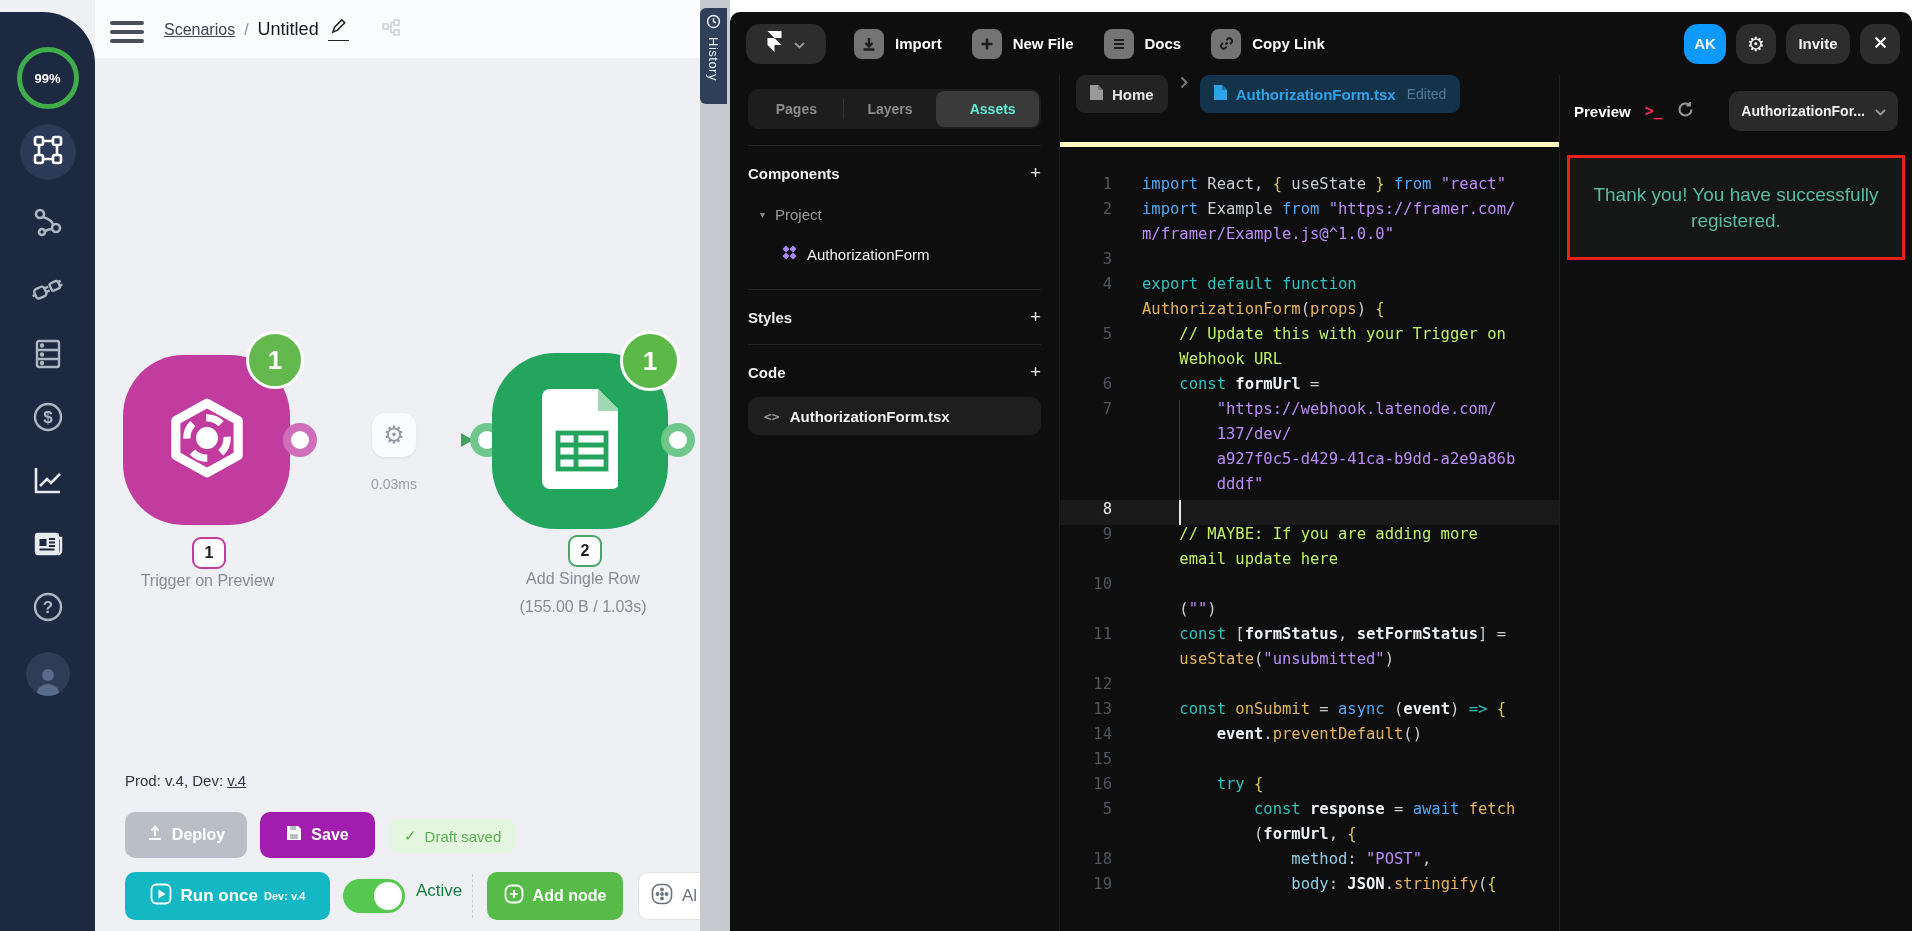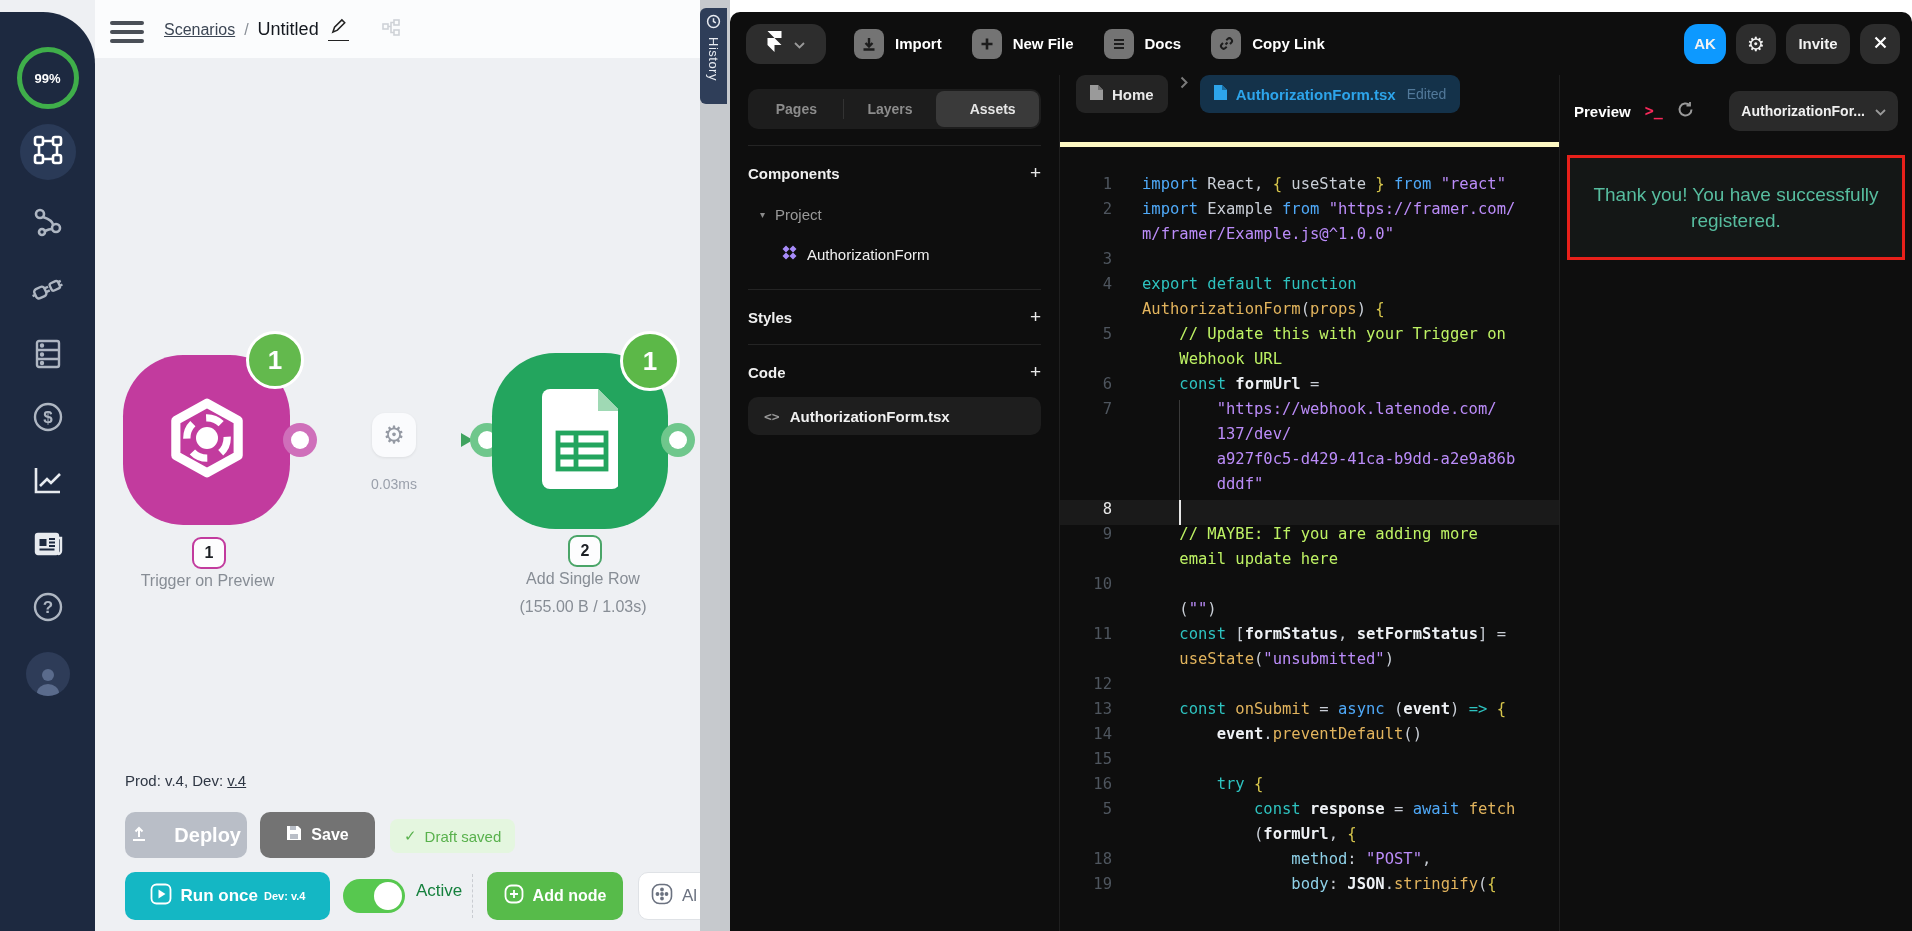--- a/index.html
+++ b/index.html
@@ -40,21 +40,21 @@
   .tb-btn{display:flex;align-items:center;gap:11px;margin-right:30px;cursor:pointer;}
   .tb-ic{width:30px;height:30px;border-radius:8px;background:#747474;display:flex;align-items:center;justify-content:center;}
   .tb-label{font-size:15px;font-weight:bold;color:#fff;}
   #fr-cols{position:absolute;left:0;top:63px;width:1182px;height:856px;display:flex;}
   #fr-left{width:330px;border-right:1px solid #1f1f1f;box-sizing:border-box;}
   #fr-editor{width:500px;border-right:1px solid #1f1f1f;box-sizing:border-box;position:relative;}
   #fr-preview{width:352px;position:relative;}
   
   #seg{margin:14px 18px 0 18px;height:40px;background:#1d1d1d;border-radius:10px;display:flex;padding:2px;box-sizing:border-box;}
   .seg-item{flex:1;display:flex;align-items:center;justify-content:center;font-size:14px;font-weight:bold;color:#8c8c8c;border-radius:8px;cursor:pointer;position:relative;}
-  .seg-item.active{background:#3a3a3a;color:#e5e5e5;padding-left:10px;}
+  .seg-item.active{background:#3a3a3a;color:#5eead4;padding-left:10px;}
   .seg-div{width:1px;background:#333;margin:8px 0;}
   .pn-divider{height:1px;background:#242424;margin:16px 18px;}
   .pn-header{display:flex;justify-content:space-between;align-items:center;margin:0 18px;font-size:15px;font-weight:bold;color:#f0f0f0;}
   .plus{color:#e8e8e8;font-size:19px;font-weight:normal;cursor:pointer;}
   .tree-row{display:flex;align-items:center;gap:10px;margin:22px 18px 0 30px;font-size:15px;color:#9a9a9a;cursor:pointer;}
   .file-chip{margin:14px 18px 0 18px;height:38px;background:#1e1e1e;border-radius:10px;display:flex;align-items:center;gap:10px;padding-left:16px;font-size:15px;font-weight:bold;color:#f0f0f0;cursor:pointer;}
   
   #tabrow{height:72px;display:flex;align-items:flex-start;padding-left:16px;border-bottom:5px solid #fef9c3;box-sizing:border-box;gap:12px;}
   .tab-chip{height:38px;border-radius:9px;display:flex;align-items:center;gap:9px;padding:0 14px;font-size:15px;font-weight:bold;cursor:pointer;}
   .tab-home{background:#242424;color:#e8e8e8;}
@@ -249,27 +249,27 @@
   <div class="node-label" style="left:100px;top:572px;width:215px;">Trigger on Preview</div>
   <div class="step-chip" style="left:568px;top:535px;border:2px solid #4aa568;">
     <span>2</span>
     </div>
   <div class="node-label" style="left:470px;top:570px;width:226px;">Add Single Row</div>
   <div class="node-label" style="left:470px;top:598px;width:226px;">(155.00 B / 1.03s)</div>
 
   <div class="abs" style="left:125px;top:772px;font-size:15px;color:#2f3744;">
     <span>Prod: v.4, Dev: </span><span style="text-decoration:underline;">v.4</span>
   </div>
-  <button class="btn" style="left:125px;top:812px;width:122px;height:46px;background:#b9bec7;font-size:20px;justify-content:space-between;">
+  <button class="btn" style="left:125px;top:812px;width:122px;height:46px;background:#b9bec7;font-size:16px;">
     <span><svg width="16" height="16" viewBox="0 0 16 16" fill="none" stroke="#fff" stroke-width="2">
           <path d="M8 11V2M4.5 5.5L8 2l3.5 3.5M2 14h12"></path>
         </svg></span>
     <span>Deploy</span>
     </button>
-  <button class="btn" style="left:260px;top:812px;width:115px;height:46px;background:#737373;font-size:16px;">
+  <button class="btn" style="left:260px;top:812px;width:115px;height:46px;background:#a21caf;font-size:16px;">
     <span><svg width="16" height="16" viewBox="0 0 16 16" fill="#fff">
           <path d="M1 1h11l3 3v11H1z"></path>
           <rect x="4" y="9" width="8" height="5" fill="#b9bec7"></rect>
           <rect x="4" y="1" width="6" height="4" fill="#b9bec7"></rect>
         </svg></span>
     <span>Save</span>
     </button>
   <div class="abs" style="left:390px;top:819px;height:34px;background:#e4f6df;border-radius:8px;display:flex;align-items:center;gap:8px;padding:0 14px;color:#58b14c;font-size:15px;">
     <span>✓</span>
       <span>Draft saved</span>

